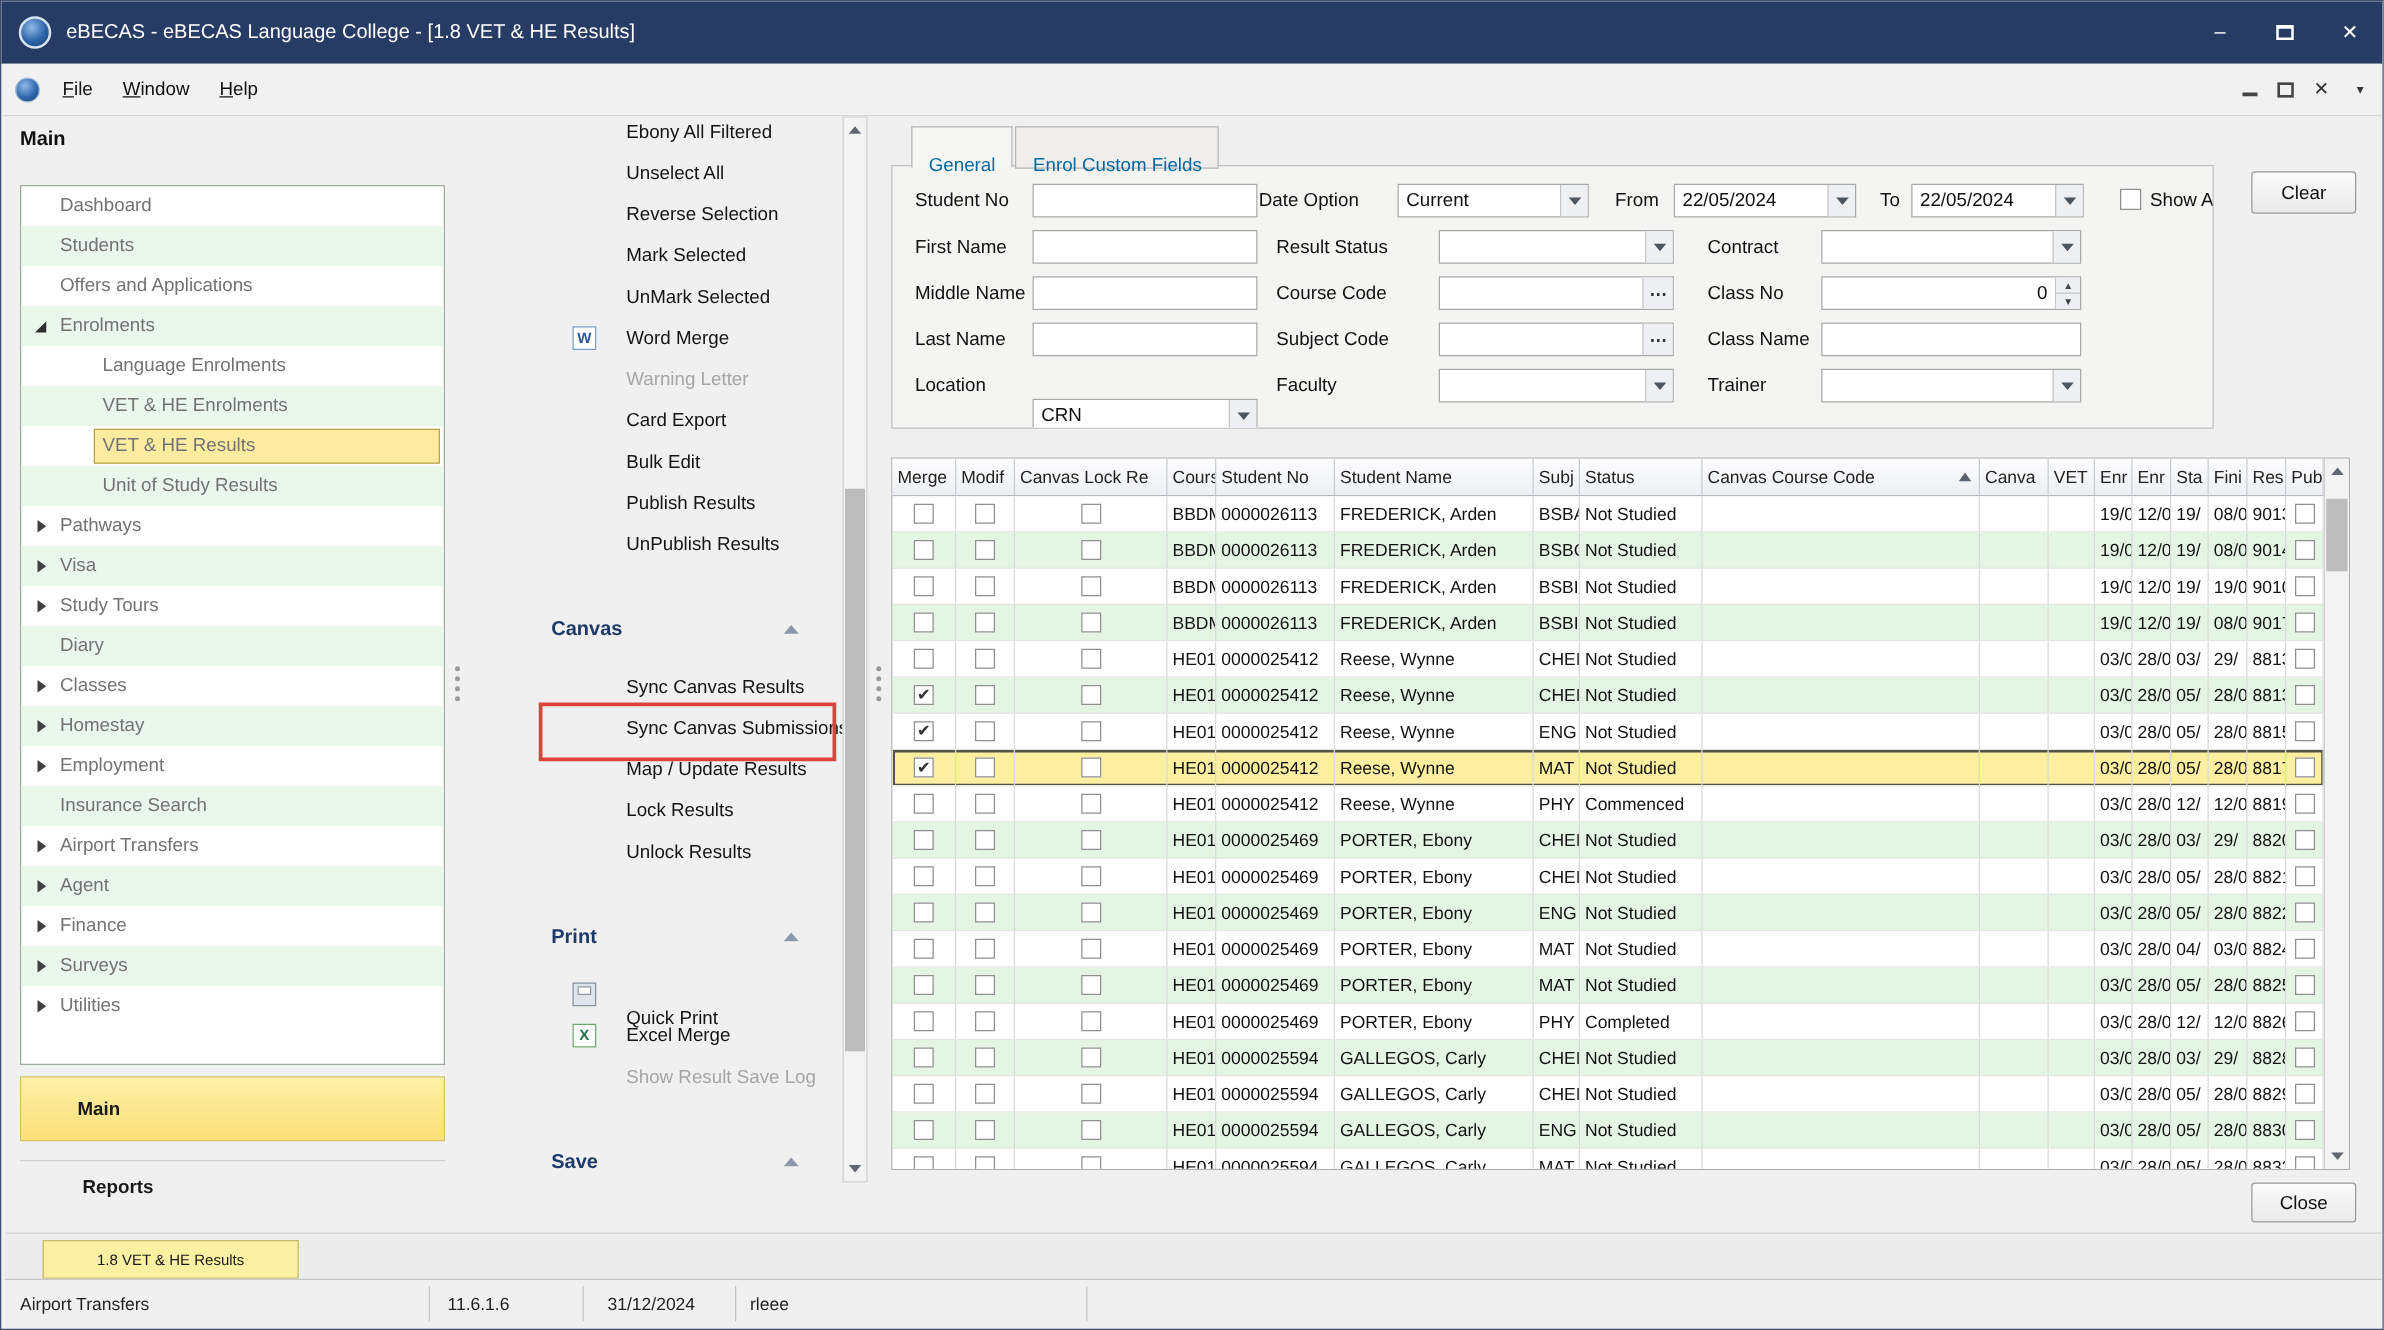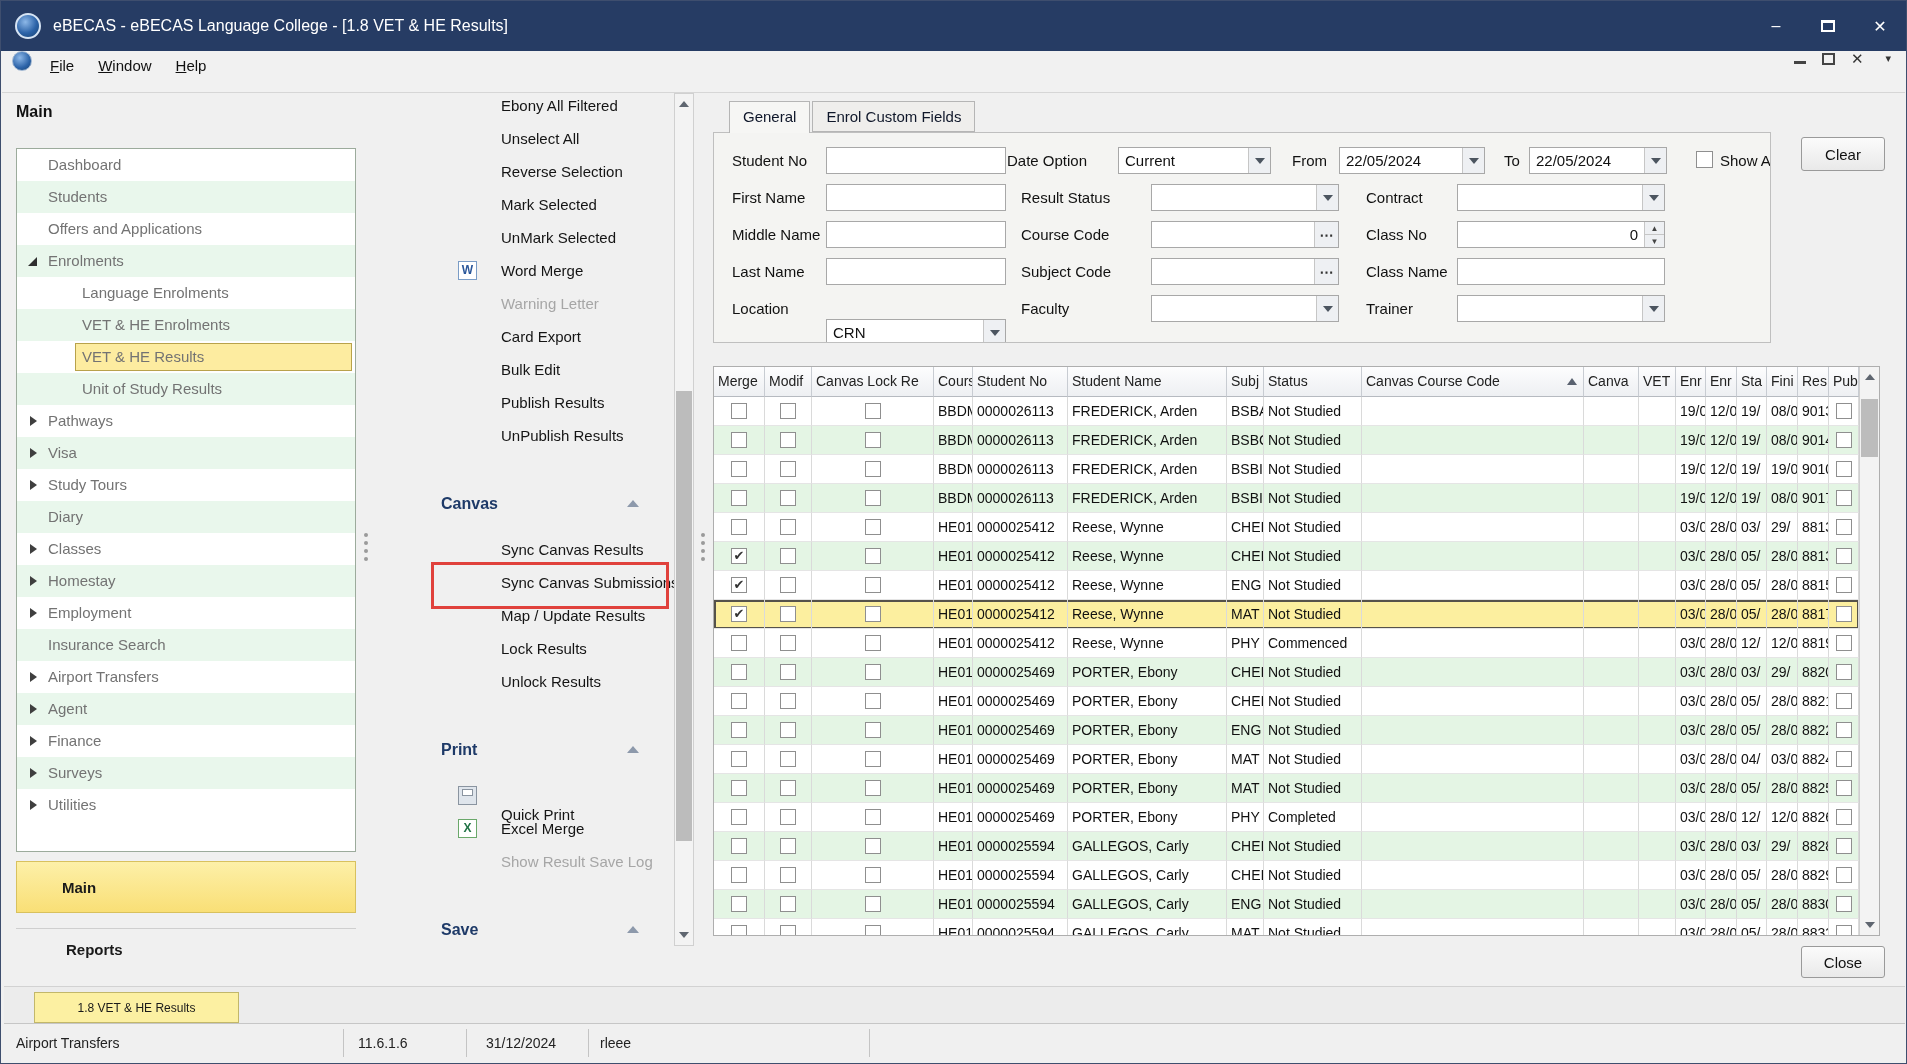--- a/index.html
+++ b/index.html
@@ -9,21 +9,21 @@
 
   
   .titlebar { position:absolute; top:0; left:0; right:0; height:50px; background:#263c64; display:flex; align-items:center; color:#fff;text-align:center; }
   .app-ico { width:26px; height:26px; margin-left:14px; border-radius:50%; background:radial-gradient(circle at 38% 32%, #8db8e8 0%, #2c63a8 55%, #16406f 100%); border:2px solid #d6e4f4; flex:0 0 auto; }
   .title-text { font-size:16px; margin-left:12px; white-space:nowrap; }
   .win-controls { margin-left:auto; display:flex; height:100%; }
   .wc { width:52px; height:100%; display:flex; align-items:center; justify-content:center; font-size:16px; color:#fff; }
   .maxbox { width:14px; height:12px; border:2px solid #fff; border-top-width:3px; display:inline-block; }
 
   
-  .menubar { position:absolute; top:50px; left:1px; right:1px; height:42px; background:#f1f1f1; border-bottom:1px solid #d6d6d6; display:flex; align-items:flex-start; padding:0 10px; }
+  .menubar { position:absolute; top:50px; left:1px; right:1px; height:42px; background:#f1f1f1; border-bottom:1px solid #d6d6d6; display:flex; align-items:center; padding:0 10px; }
   .mdi-ico { width:20px; height:20px; border-radius:50%; background:radial-gradient(circle at 38% 32%, #8db8e8 0%, #2c63a8 60%, #16406f 100%); border:1px solid #9fb6d2; margin-right:6px; flex:0 0 auto; }
   .menu-item { padding:6px 12px; font-size:15px; color:#111; }
   .mdi-controls { margin-left:auto; display:flex; align-items:center; gap:16px; padding-right:4px; color:#444; }
   .ic-min { width:12px; height:3px; background:#444; display:inline-block; margin-top:8px; }
   .ic-restore { position:relative; width:13px; height:12px; display:inline-block; }
   .ic-restore::before { content:""; position:absolute; right:0; top:0; width:9px; height:8px; border:2px solid #444; }
   .ic-restore::after { content:""; position:absolute; left:0; bottom:0; width:9px; height:8px; border:2px solid #444; background:#f1f1f1; }
   .ic-x { font-size:15px; line-height:1; color:#333; }
   .ic-dd { font-size:11px; color:#333; margin-left:6px; }
 
@@ -69,21 +69,21 @@
   .vs-btn { position:absolute; left:0; right:0; height:20px; display:flex; align-items:center; justify-content:center; }
   .vs-btn.up { top:0; } .vs-btn.down { bottom:0; }
   .tri-u { width:0; height:0; border-left:5px solid transparent; border-right:5px solid transparent; border-bottom:6px solid #5f6670; }
   .tri-d { width:0; height:0; border-left:5px solid transparent; border-right:5px solid transparent; border-top:6px solid #5f6670; }
   .vs-thumb { position:absolute; left:1px; right:1px; background:#bcbcbc; }
 
   .act-scroll { left:670px; top:0; width:20px; height:853px; }
 
   
   .tabbar { position:absolute; left:725px; top:8px; height:32px; display:flex; z-index:2; }
-  .tab { height:31px; padding:0 13px; font-size:15px; line-height:30px; border:1px solid #b5b5b5; background:#efeeec; margin-right:2px; color:#0f172a; }
+  .tab { height:31px; padding:16px 13px; font-size:15px; line-height:30px; border:1px solid #b5b5b5; background:#efeeec; margin-right:2px; color:#0369a1; }
   .tab.active { background:#f6f6f4; height:32px; border-bottom:none; }
   .fpanel { position:absolute; left:709px; top:39px; width:1058px; height:211px; background:#f4f4f2; border:1px solid #bfbfbf; overflow:hidden; }
   .flabel { position:absolute; font-size:15px; color:#111; line-height:27px; white-space:nowrap; }
   .ftext { position:absolute; height:27px; border:1px solid #a8a8a8; background:#fff; font:15px "Liberation Sans", sans-serif; padding:0 5px; }
   .fwrap { position:absolute; height:27px; border:1px solid #a8a8a8; background:#fff; display:flex; }
   .fw-val { flex:1; font-size:15px; line-height:25px; padding:0 6px; overflow:hidden; white-space:nowrap; color:#111; }
   .fw-val.num { text-align:right; }
   .dd-btn { width:22px; background:#eef0f3; border-left:1px solid #c6c6c6; display:flex; align-items:center; justify-content:center; }
   .dd-btn::after { content:""; width:0; height:0; border-left:5px solid transparent; border-right:5px solid transparent; border-top:6px solid #4c5560; }
   .dots-btn { width:24px; background:#eef0f3; border-left:1px solid #c6c6c6; display:flex; align-items:center; justify-content:center; font-weight:bold; color:#333; font-size:14px; }

